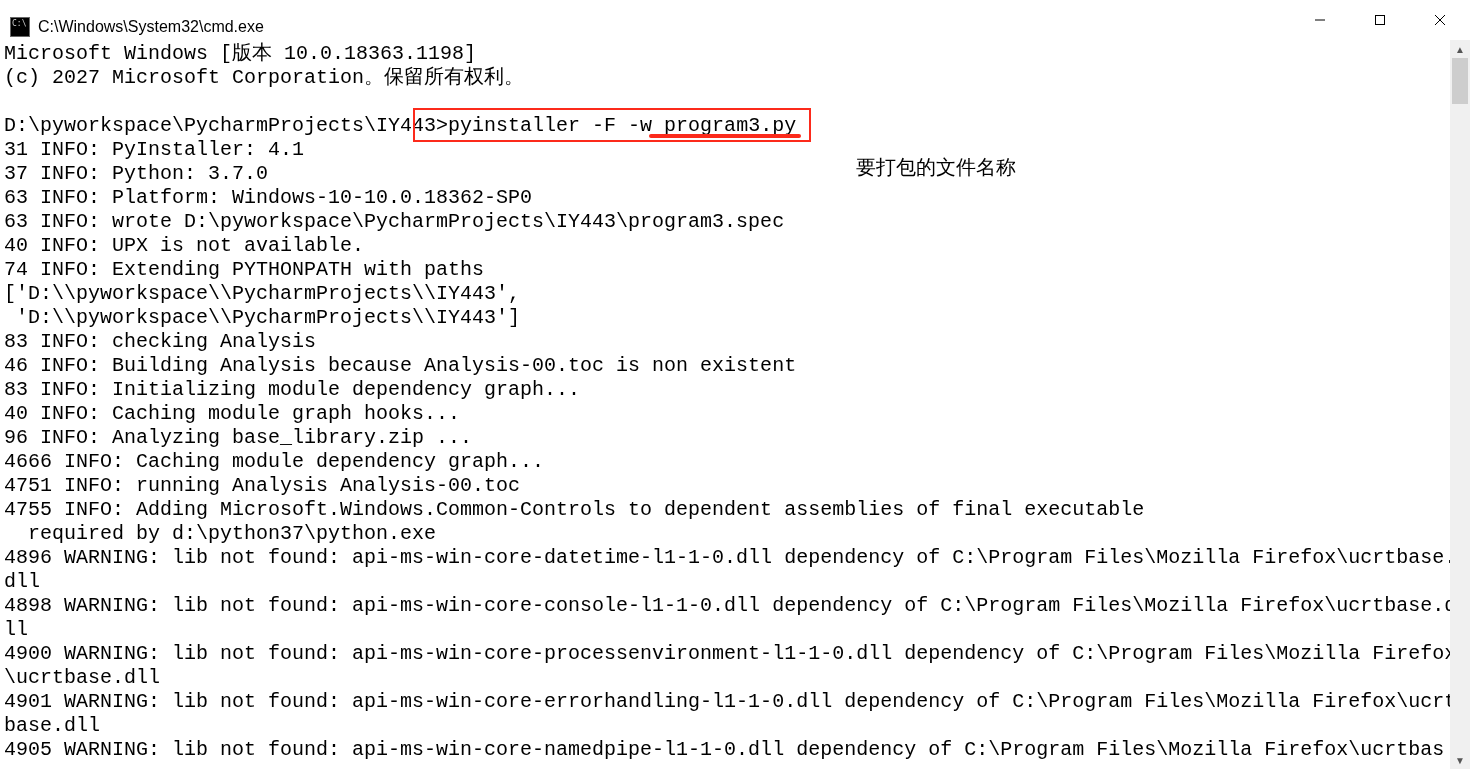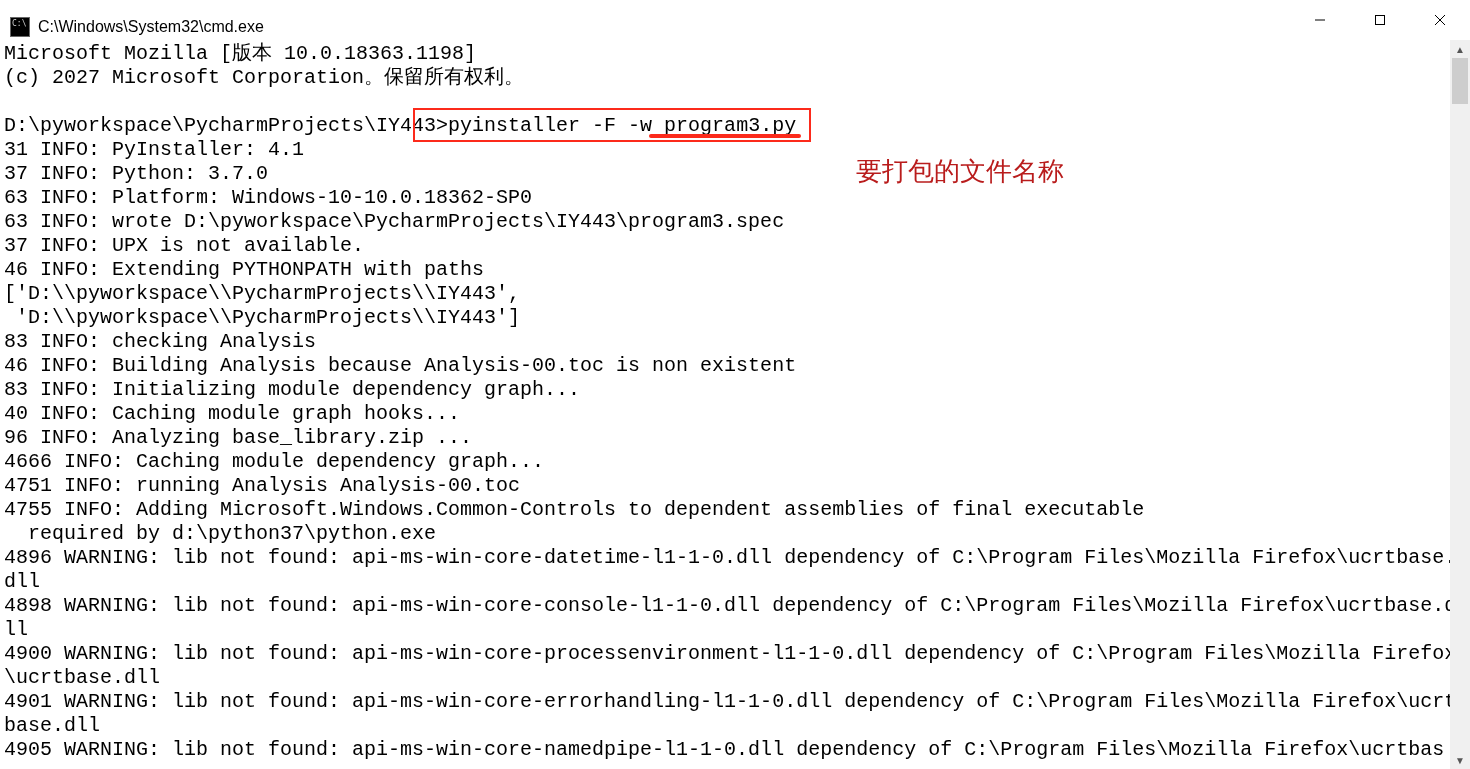--- a/index.html
+++ b/index.html
@@ -110,22 +110,22 @@
   .underline-mark {
     position: absolute;
     height: 4px;
     background: #fc2a1b;
     border-radius: 2px;
     pointer-events: none;
   }
   .annotation-text {
     position: absolute;
     font-family: Liberation Mono, monospace;
-    font-size: 26px;
-    color: #b91c1c;
+    font-size: 20px;
+    color: #000000;
     pointer-events: none;
   }
 </style>
 </head>
 <body>
 
 <div class="titlebar">
   <div class="app-icon"></div>
   <div class="title-text">C:\Windows\System32\cmd.exe</div>
   <div class="win-controls">
@@ -141,30 +141,30 @@
     </div>
     <div class="win-btn">
       <svg viewBox="0 0 12 12">
           <line x1="1" y1="1" x2="11" y2="11" stroke="#000" stroke-width="1"></line>
           <line x1="11" y1="1" x2="1" y2="11" stroke="#000" stroke-width="1"></line>
         </svg>
     </div>
   </div>
 </div>
 
-<div class="terminal"><span>Microsoft Mozilla [版本 10.0.18363.1198]</span>
+<div class="terminal"><span>Microsoft Windows [版本 10.0.18363.1198]</span>
 <span>(c) 2027 Microsoft Corporation。保留所有权利。</span>
 <span></span>
 <span>D:\pyworkspace\PycharmProjects\IY443&gt;</span><span>pyinstaller -F -w program3.py</span>
 <span>31 INFO: PyInstaller: 4.1</span>
 <span>37 INFO: Python: 3.7.0</span>
 <span>63 INFO: Platform: Windows-10-10.0.18362-SP0</span>
 <span>63 INFO: wrote D:\pyworkspace\PycharmProjects\IY443\program3.spec</span>
-<span>37 INFO: UPX is not available.</span>
-<span>46 INFO: Extending PYTHONPATH with paths</span>
+<span>40 INFO: UPX is not available.</span>
+<span>74 INFO: Extending PYTHONPATH with paths</span>
 <span>['D:\\pyworkspace\\PycharmProjects\\IY443',</span>
 <span> 'D:\\pyworkspace\\PycharmProjects\\IY443']</span>
 <span>83 INFO: checking Analysis</span>
 <span>46 INFO: Building Analysis because Analysis-00.toc is non existent</span>
 <span>83 INFO: Initializing module dependency graph...</span>
 <span>40 INFO: Caching module graph hooks...</span>
 <span>96 INFO: Analyzing base_library.zip ...</span>
 <span>4666 INFO: Caching module dependency graph...</span>
 <span>4751 INFO: running Analysis Analysis-00.toc</span>
 <span>4755 INFO: Adding Microsoft.Windows.Common-Controls to dependent assemblies of final executable</span>

